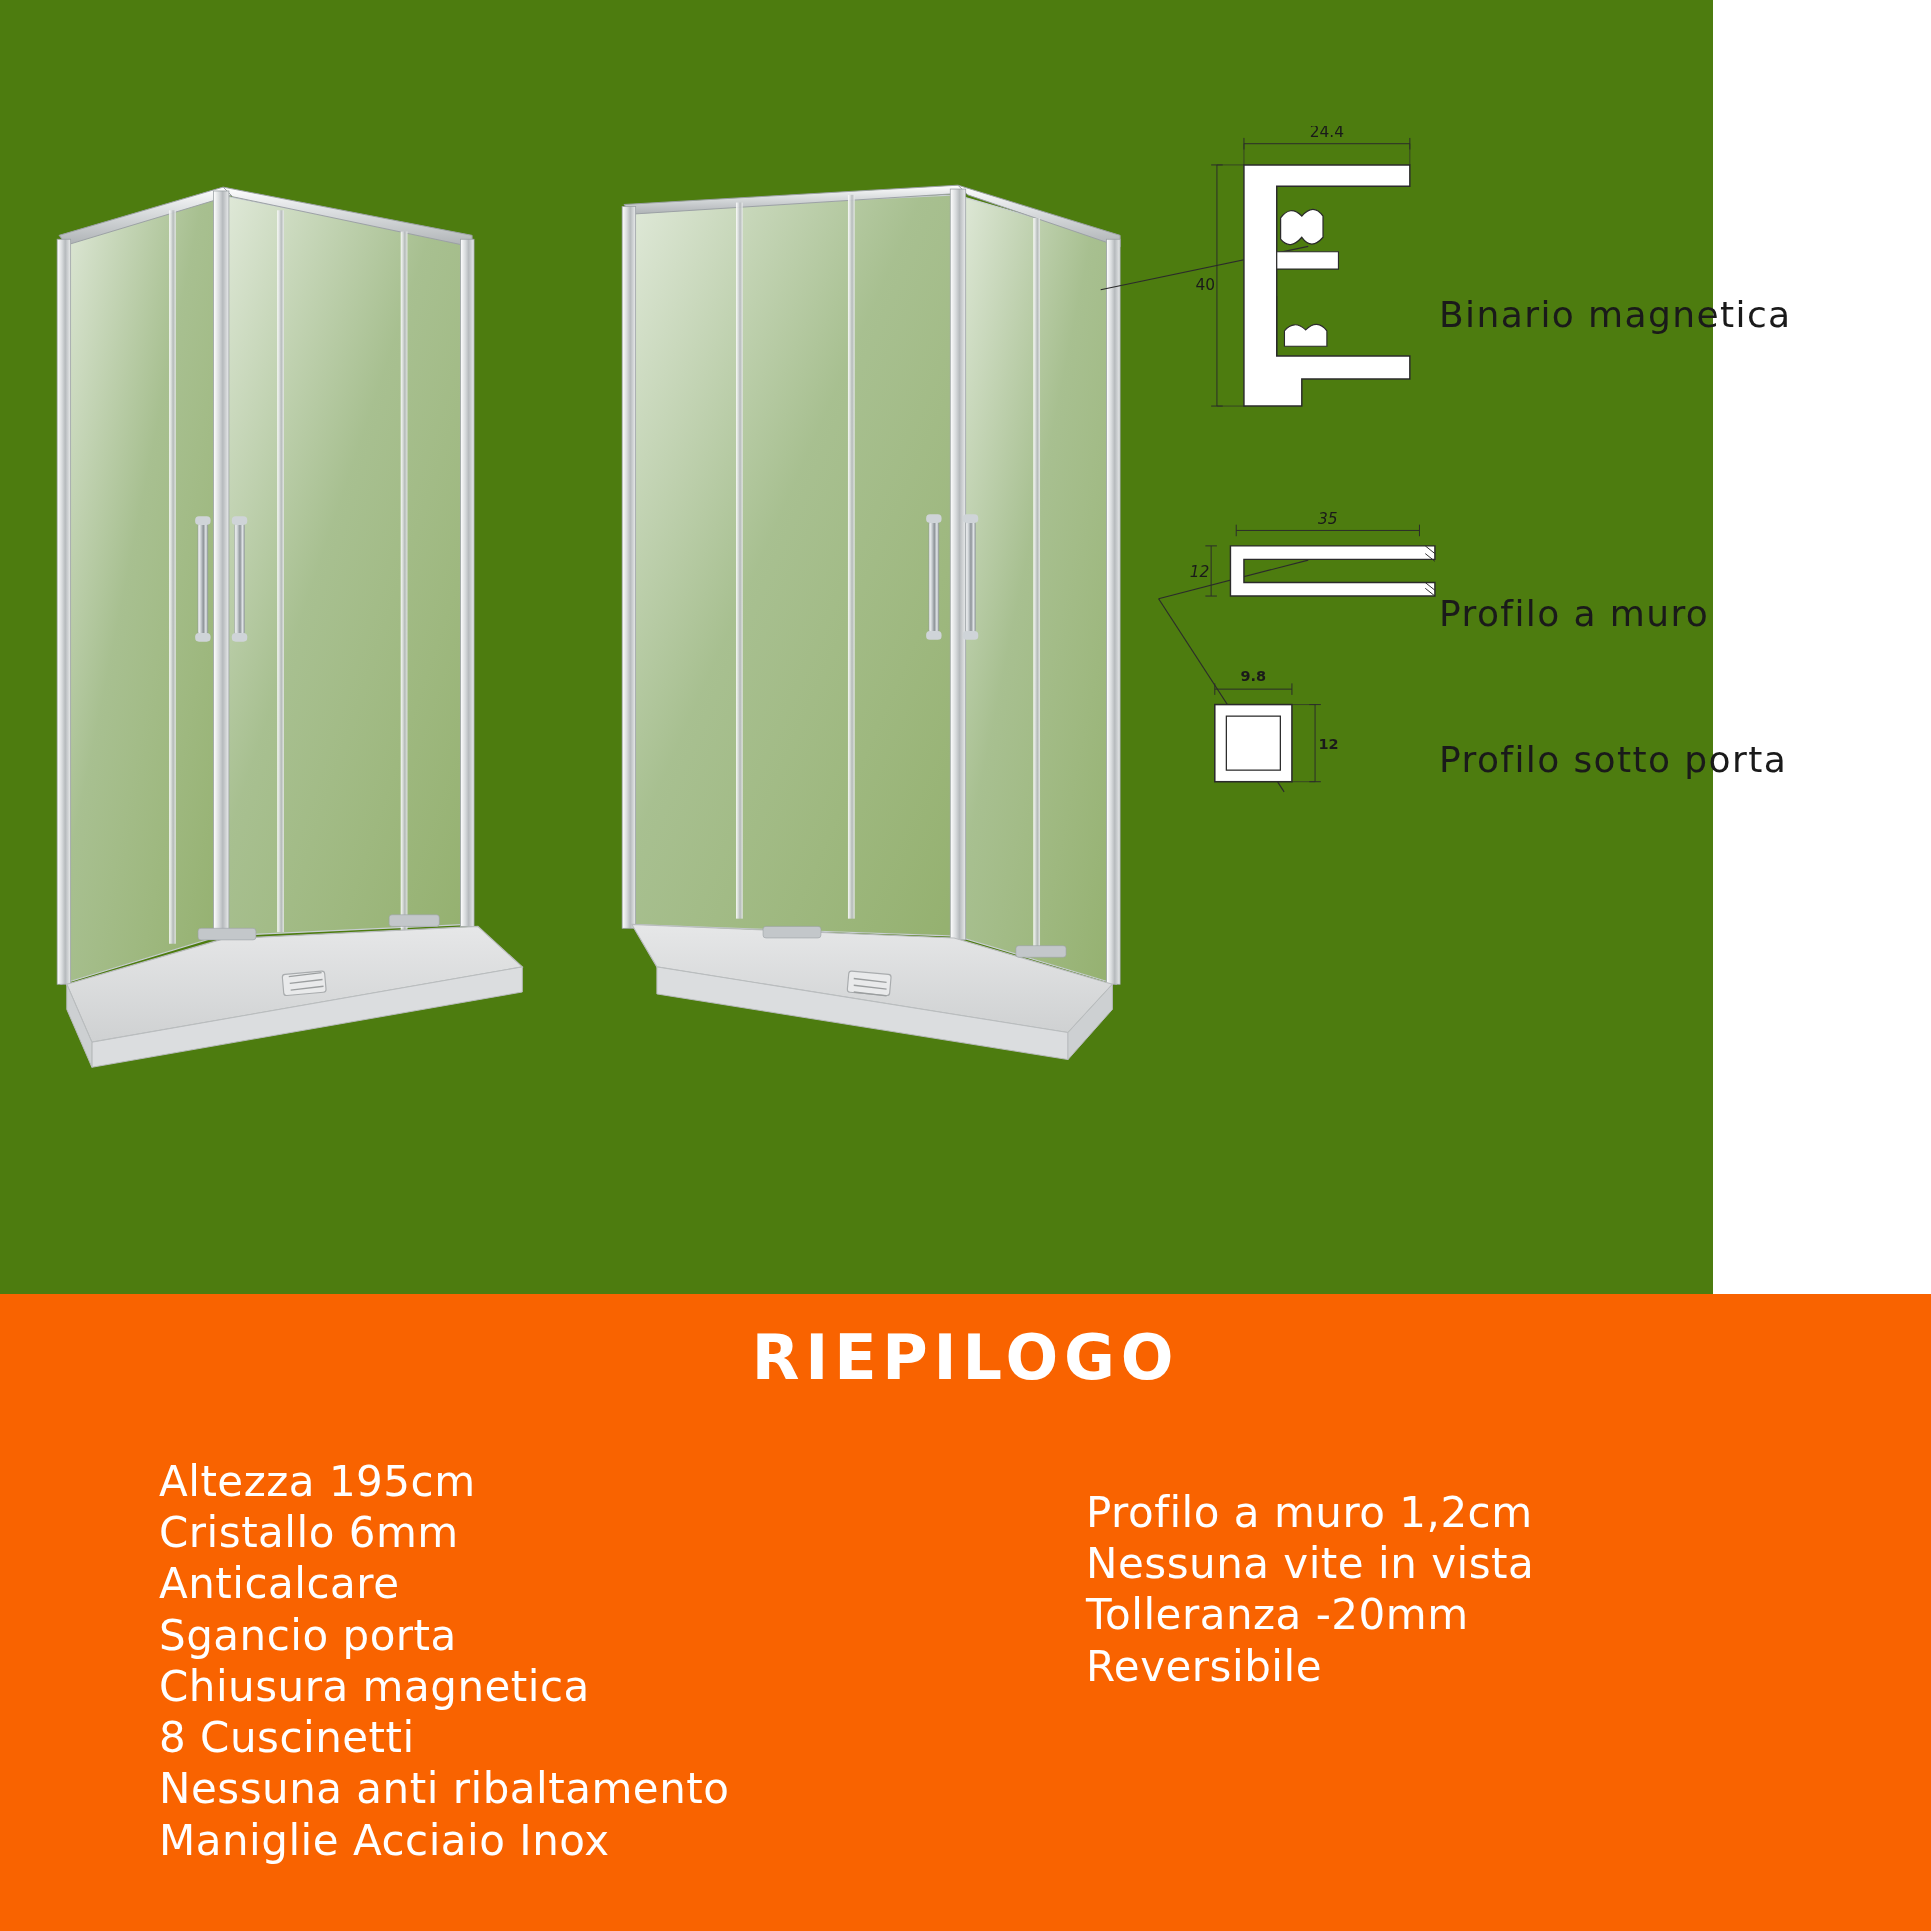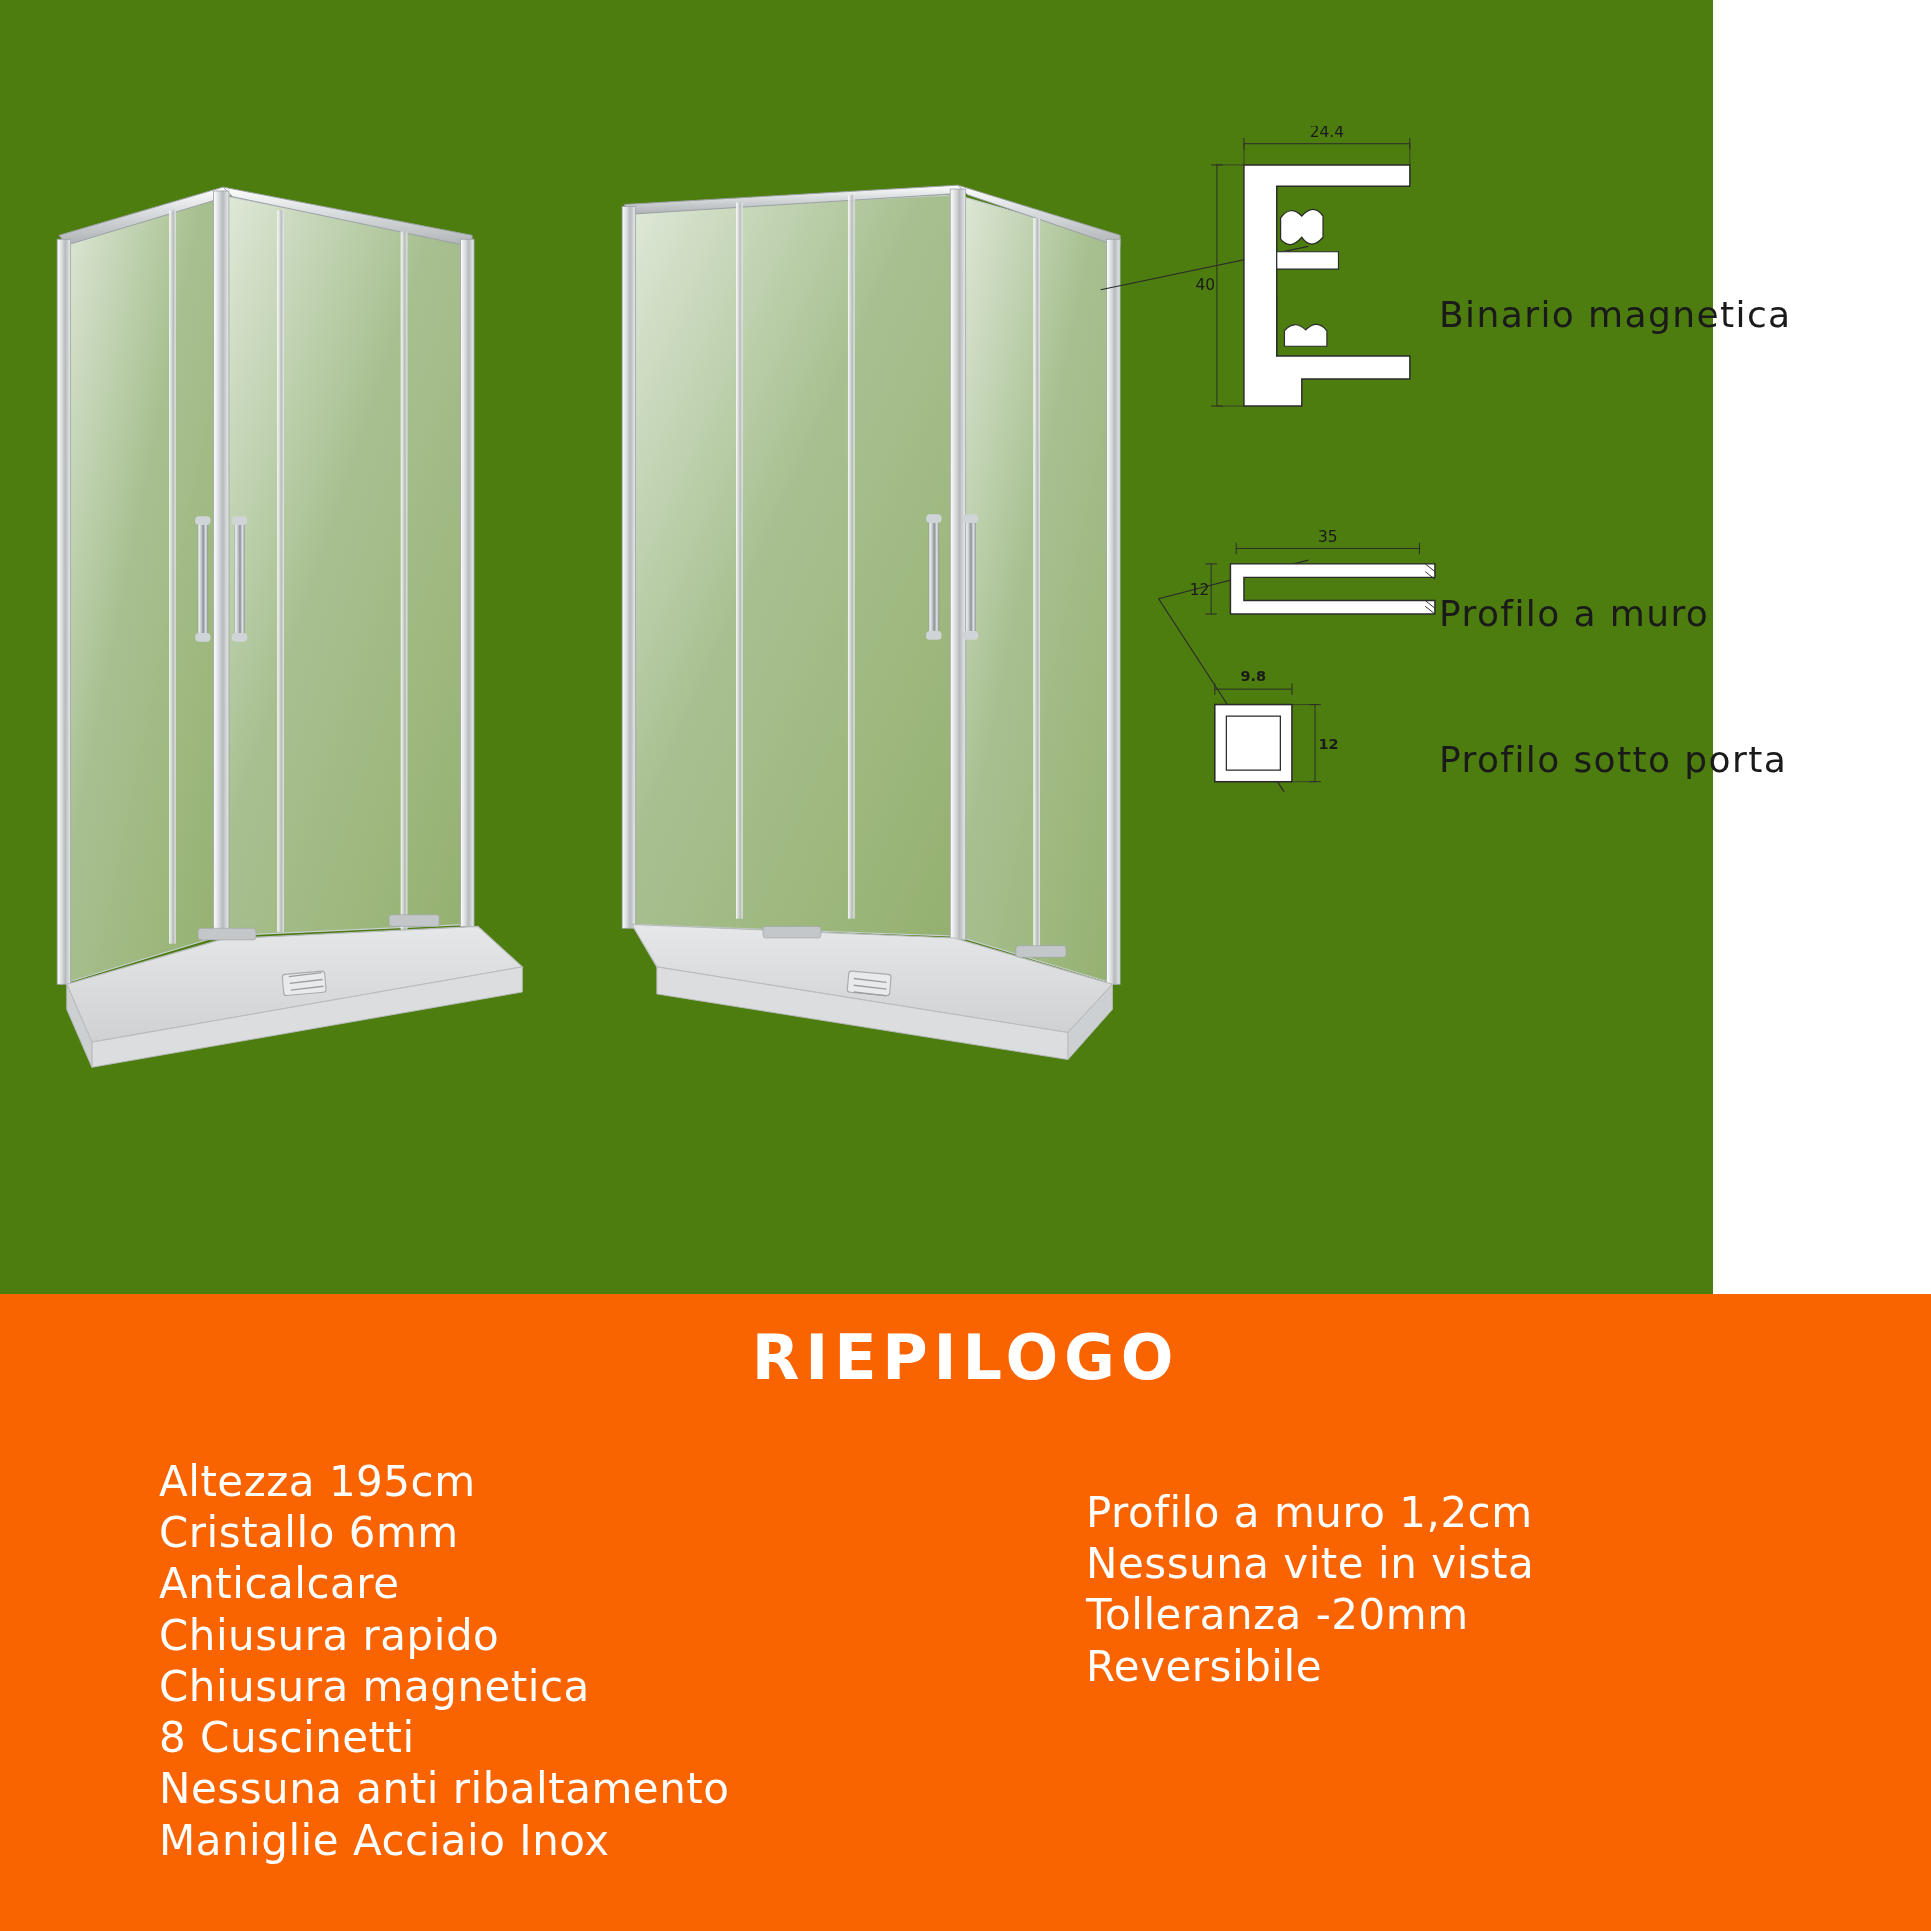--- a/index.html
+++ b/index.html
@@ -34,21 +34,21 @@
   #enclosure-left  { left: 53px; }
   #enclosure-right { left: 618px; }
 
   .enc-svg { display: block; width: 100%; height: 100%; }
 
   
   .profile-block {
     position: absolute;
   }
   #profile-binario { left: 1188px; top: 126px;  width: 299px; height: 319px; }
-  #profile-muro    { left: 1188px; top: 525px;  width: 299px; height: 126px; }
+  #profile-muro    { left: 1188px; top: 507px;  width: 299px; height: 126px; font-style: italic; }
   #profile-sotto   { left: 1180px; top: 666px;  width: 193px; height: 135px; font-weight: bold; }
 
   .profile-label {
     position: absolute;
     font-family: "DejaVu Sans", sans-serif;
     font-size: 36px;
     letter-spacing: 1.4px;
     color: #1a1a1a;
     white-space: nowrap;
   }
@@ -326,21 +326,21 @@
 
 </div>
 
 <div id="summary">
   <div id="summary-title">RIEPILOGO</div>
 
   <div class="feature-col" id="features-left">
     <div>Altezza 195cm</div>
     <div>Cristallo 6mm</div>
     <div>Anticalcare</div>
-    <div>Chiusura rapido</div>
+    <div>Sgancio porta</div>
     <div>Chiusura magnetica</div>
     <div>8 Cuscinetti</div>
     <div>Nessuna anti ribaltamento</div>
     <div>Maniglie Acciaio Inox</div>
   </div>
 
   <div class="feature-col" id="features-right">
     <div>Profilo a muro 1,2cm</div>
     <div>Nessuna vite in vista</div>
     <div>Tolleranza -20mm</div>

